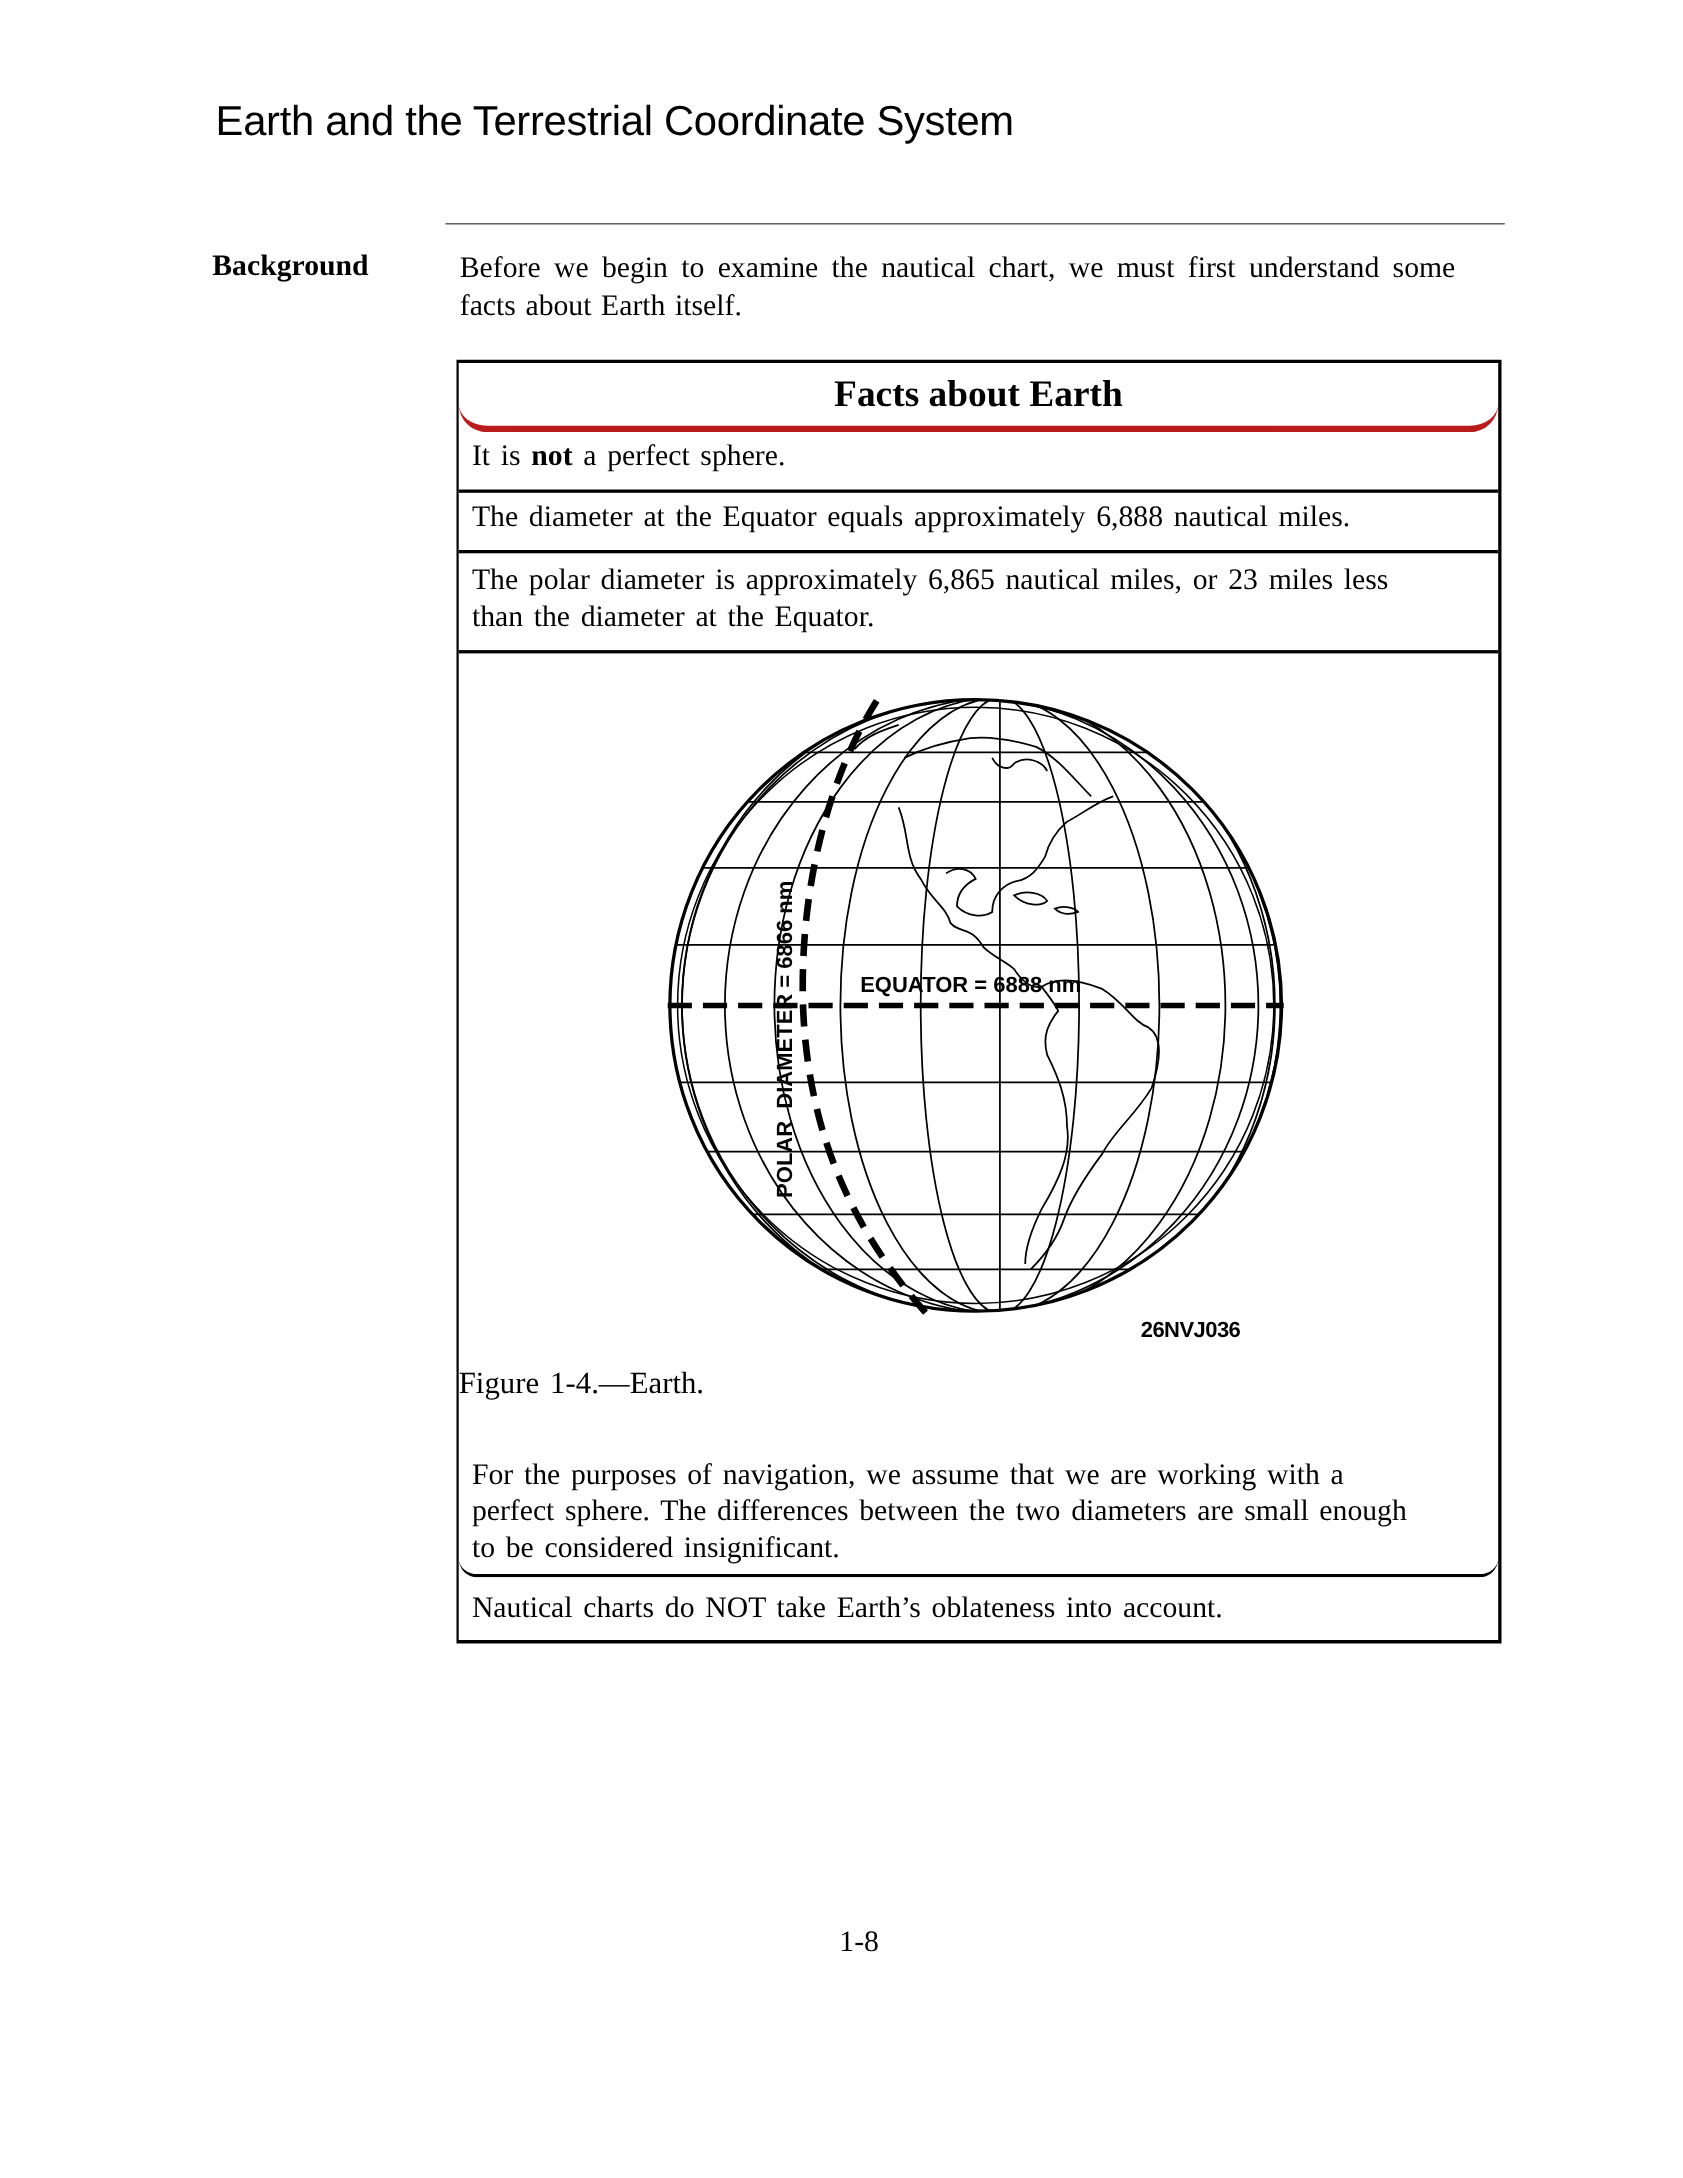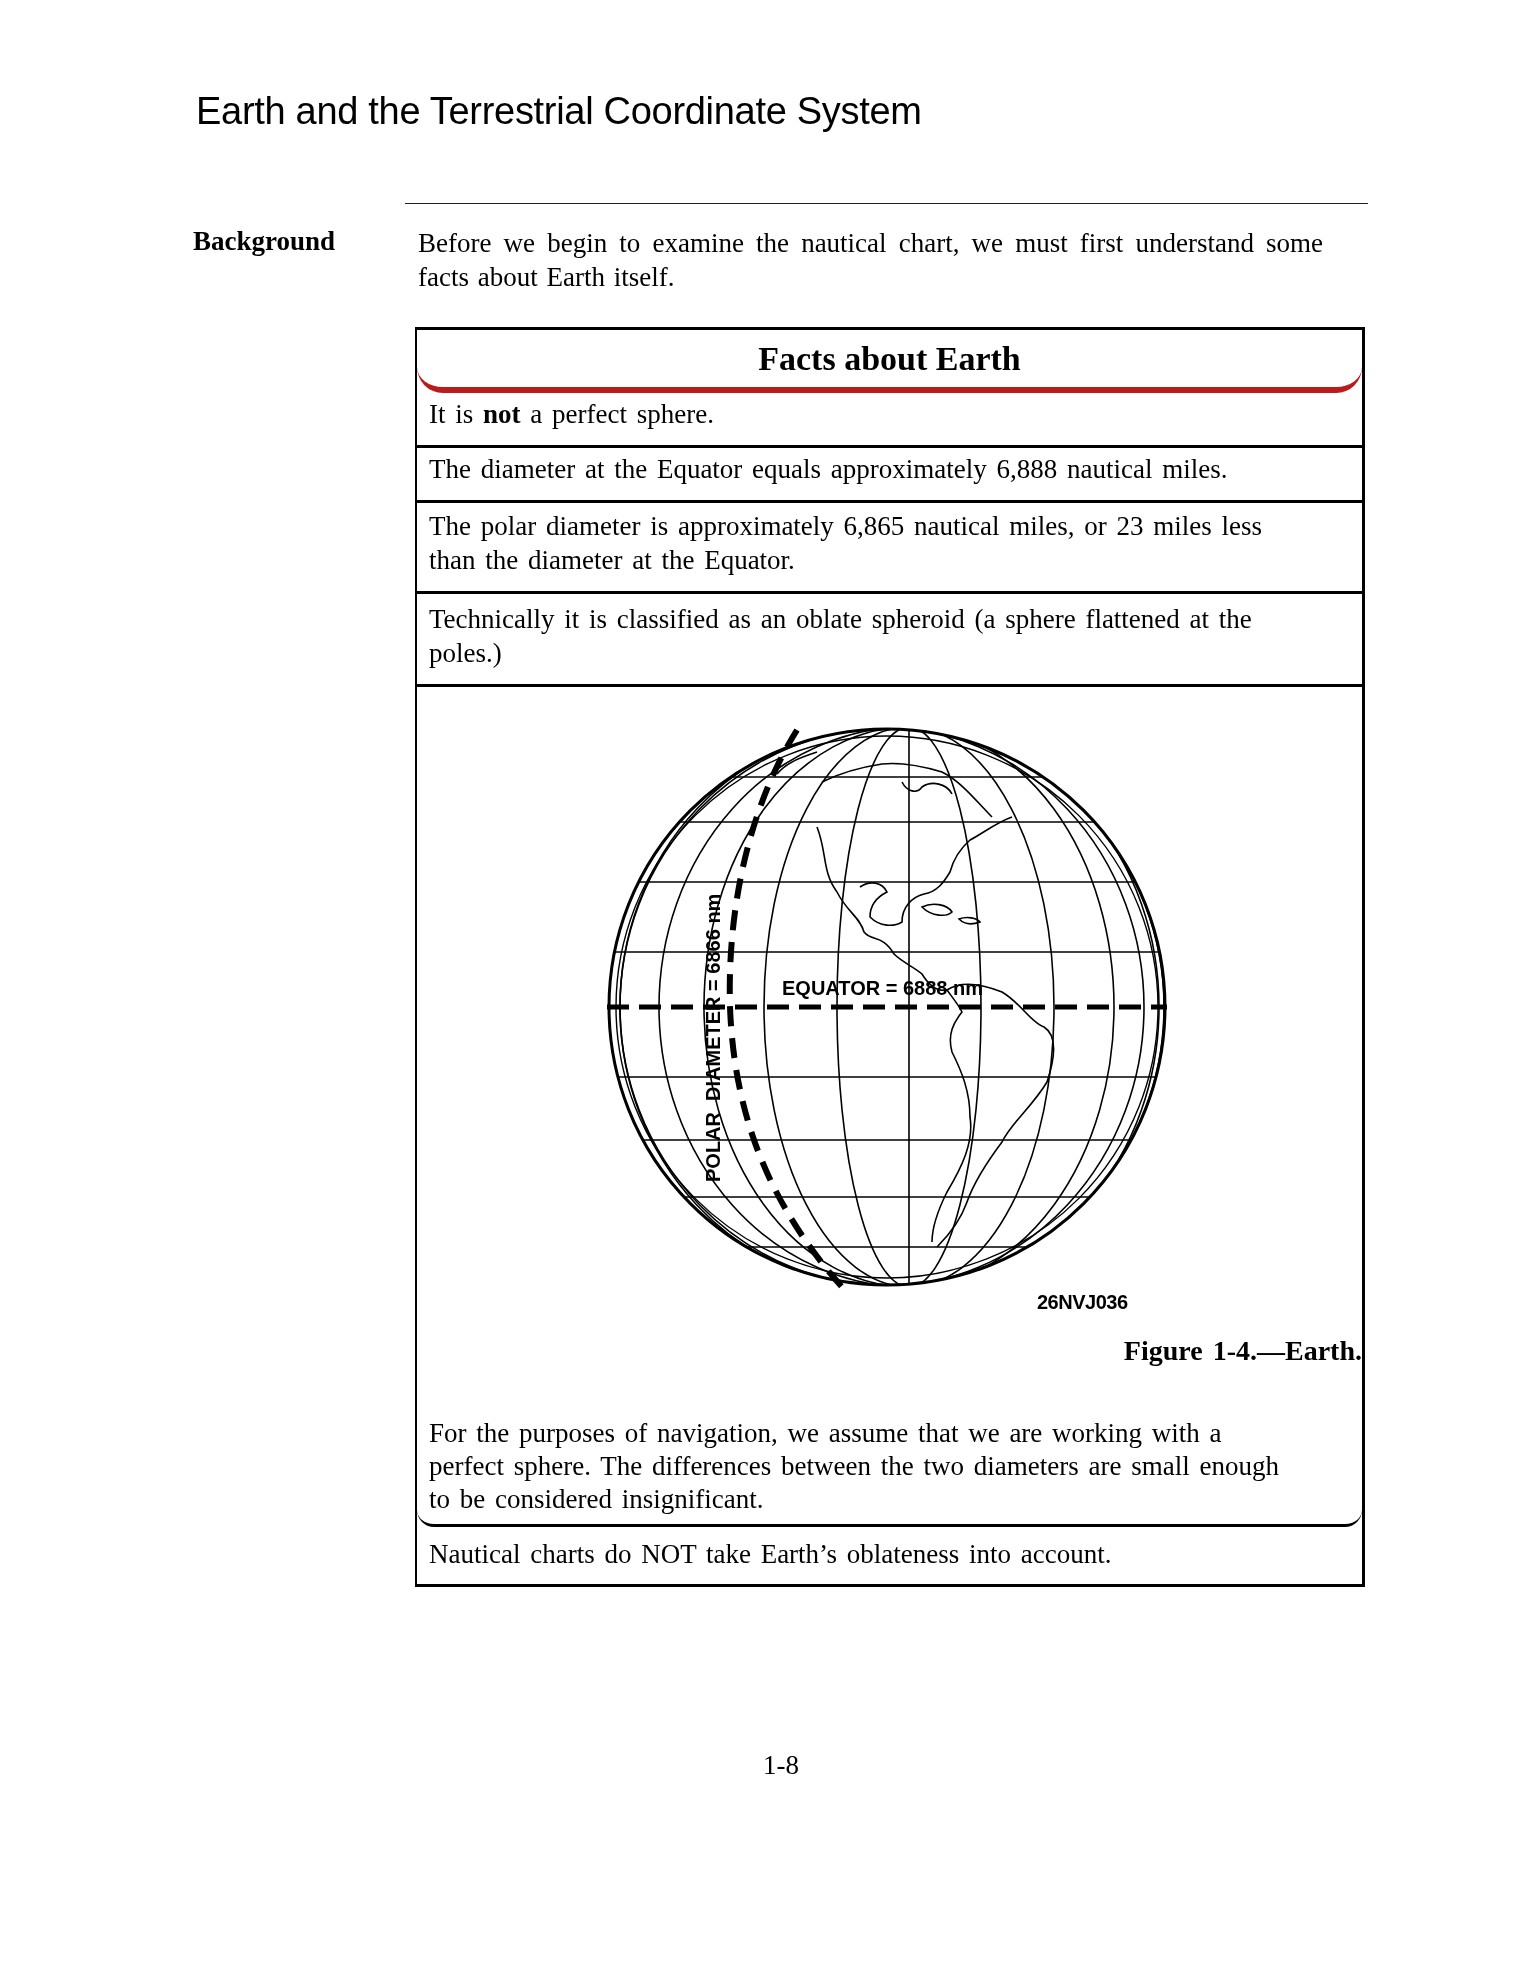--- a/index.html
+++ b/index.html
@@ -48,22 +48,22 @@
   }
   .globe {
     position: absolute; left: 185px; top: 35px; width: 570px; height: 570px;
   }
   .fig-code {
     position: absolute; left: 620px; top: 604px;
     font-family: "Liberation Sans", "DejaVu Sans", sans-serif;
     font-weight: bold; font-size: 20px; letter-spacing: -0.5px;
   }
   .fig-caption {
-    position: absolute; left: 0; right: 0; top: 648px; text-align: right;
-    font-weight: bold; font-size: 28px; word-spacing: 3px;
+    position: absolute; left: 0; right: 0; top: 648px; text-align: left;
+    font-weight: normal; font-size: 28px; word-spacing: 3px;
   }
   .fig-note {
     position: absolute; left: 12px; top: 730px; width: 875px;
     font-size: 27px; line-height: 33px; margin: 0; word-spacing: 3px;
   }
   .last-row {
     font-size: 27px; line-height: 34px; padding: 10px 12px 14px 12px; height: 33px; word-spacing: 3px;
   }
   .page-num {
     position: absolute; left: 0; width: 1530px; top: 1750px; text-align: center;
@@ -79,21 +79,20 @@
 
 <div class="side-label">Background</div>
 <p class="intro">Before we begin to examine the nautical chart, we must first understand some facts about Earth itself.</p>
 
 <div class="facts">
   <div class="facts-head">Facts about Earth</div>
 
   <div class="fact-row r1"><span>It is </span><b>not</b><span> a perfect sphere.</span></div>
   <div class="fact-row r2">The diameter at the Equator equals approximately 6,888 nautical miles.</div>
   <div class="fact-row r3">The polar diameter is approximately 6,865 nautical miles, or 23 miles less than the diameter at the Equator.</div>
-  <div class="fact-row r4">Technically it is classified as an oblate spheroid (a sphere flattened at the poles.)</div>
 
   <div class="figure-cell">
     <svg class="globe" viewBox="0 0 570 570" xmlns="http://www.w3.org/2000/svg">
       <defs>
         <clipPath id="gclip">
             <circle cx="285" cy="285" r="278"></circle>
           </clipPath>
       </defs>
       <g fill="none" stroke="#000">
         <circle cx="285" cy="285" r="278" stroke-width="3"></circle>

